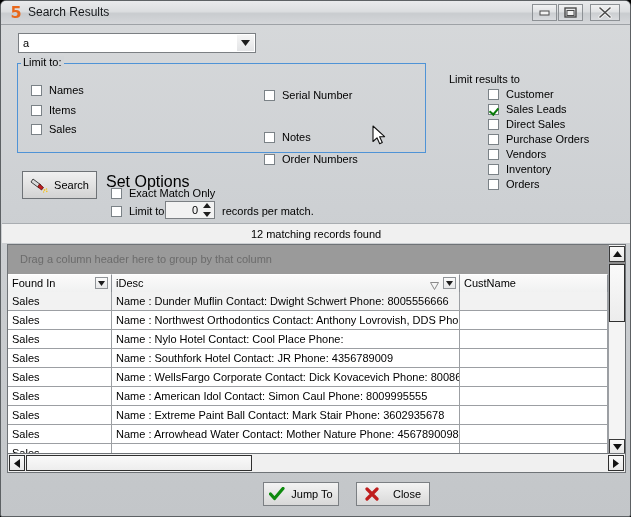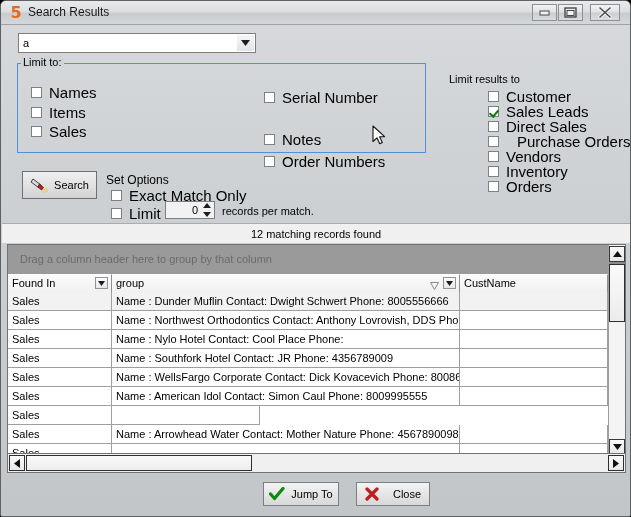--- a/index.html
+++ b/index.html
@@ -116,21 +116,21 @@
   }
   .cbox.checked::after {
     content: "";
     position: absolute;
     left: 2px; top: 1px;
     width: 4px; height: 7px;
     border: solid #0b7a0b;
     border-width: 0 2px 2px 0;
     transform: rotate(40deg);
   }
-  .cb-label { font-size: 15px; color: #000; }
+  .cb-label { font-size: 11px; color: #000; }
 
   
   #limitresults-title {
     position: absolute; left: 448px; top: 72px;
     font-size: 11px;
   }
   .rr { left: 464px; margin-left: 23px; }
 
   
   #search-button {
@@ -141,21 +141,21 @@
     box-sizing: border-box;
     display: flex; align-items: center; justify-content: center;
     cursor: default;
   }
   #search-button-label {
     font-size: 11px;
     margin-left: 4px;
   }
 
   
-  #setoptions-title { position: absolute; left: 105px; top: 172px; font-size: 12px; }
+  #setoptions-title { position: absolute; left: 105px; top: 172px; font-size: 16px; }
   #exact-row   { left: 110px; top: 186px; }
   #limitto-row { left: 110px; top: 204px; }
   #spinner {
     position: absolute; left: 164px; top: 200px;
     width: 50px; height: 18px;
     background: #f2f2f2;
     border: 1px solid #7b7f83;
     box-sizing: border-box;
   }
   #spinner-value {
@@ -406,21 +406,21 @@
     <span class="cb-label">Customer</span>
   </div>
   <div class="cb-row rr" style="top:102px;text-align:center;">
     <span class="cbox checked"></span>
     <span class="cb-label">Sales Leads</span>
   </div>
   <div class="cb-row rr" style="top:117px;">
     <span class="cbox"></span>
     <span class="cb-label">Direct Sales</span>
   </div>
-  <div class="cb-row rr" style="top:132px;gap:11px;">
+  <div class="cb-row rr" style="top:132px;">
     <span class="cbox"></span>
     <span class="cb-label">Purchase Orders</span>
   </div>
   <div class="cb-row rr" style="top:147px;">
     <span class="cbox"></span>
     <span class="cb-label">Vendors</span>
   </div>
   <div class="cb-row rr" style="top:162px;justify-content:flex-end;">
     <span class="cbox"></span>
     <span class="cb-label">Inventory</span>
@@ -475,21 +475,21 @@
     <div id="header-row">
       <div class="hcell c-found">
         <span>Found In</span>
         <span class="hfilter">
           <svg width="7" height="5" viewBox="0 0 7 5">
             <path d="M0 0 L7 0 L3.5 5 Z" fill="#1d1d1d"></path>
           </svg>
         </span>
       </div>
       <div class="hcell c-desc">
-        <span>group</span>
+        <span>iDesc</span>
         <span class="hsort">
           <svg width="9" height="8" viewBox="0 0 9 8">
             <path d="M0.5 0.5 L8.5 0.5 L4.5 7.5 Z" fill="none" stroke="#8a8a8a" stroke-width="1"></path>
           </svg>
         </span>
         <span class="hfilter">
           <svg width="7" height="5" viewBox="0 0 7 5">
             <path d="M0 0 L7 0 L3.5 5 Z" fill="#1d1d1d"></path>
           </svg>
         </span>
@@ -525,20 +525,21 @@
         <div class="gcell c-desc">Name : WellsFargo Corporate Contact: Dick Kovacevich Phone: 80086</div>
         <div class="gcell c-cust"></div>
       </div>
       <div class="grow">
         <div class="gcell c-found">Sales</div>
         <div class="gcell c-desc">Name : American Idol Contact: Simon Caul Phone: 8009995555</div>
         <div class="gcell c-cust"></div>
       </div>
       <div class="grow">
         <div class="gcell c-found">Sales</div>
+        <div class="gcell c-desc">Name : Extreme Paint Ball Contact: Mark Stair Phone: 3602935678</div>
         <div class="gcell c-cust"></div>
       </div>
       <div class="grow">
         <div class="gcell c-found">Sales</div>
         <div class="gcell c-desc">Name : Arrowhead Water Contact: Mother Nature Phone: 4567890098</div>
         <div class="gcell c-cust"></div>
       </div>
       <div class="grow">
         <div class="gcell c-found">Sales</div>
         <div class="gcell c-desc"></div>

